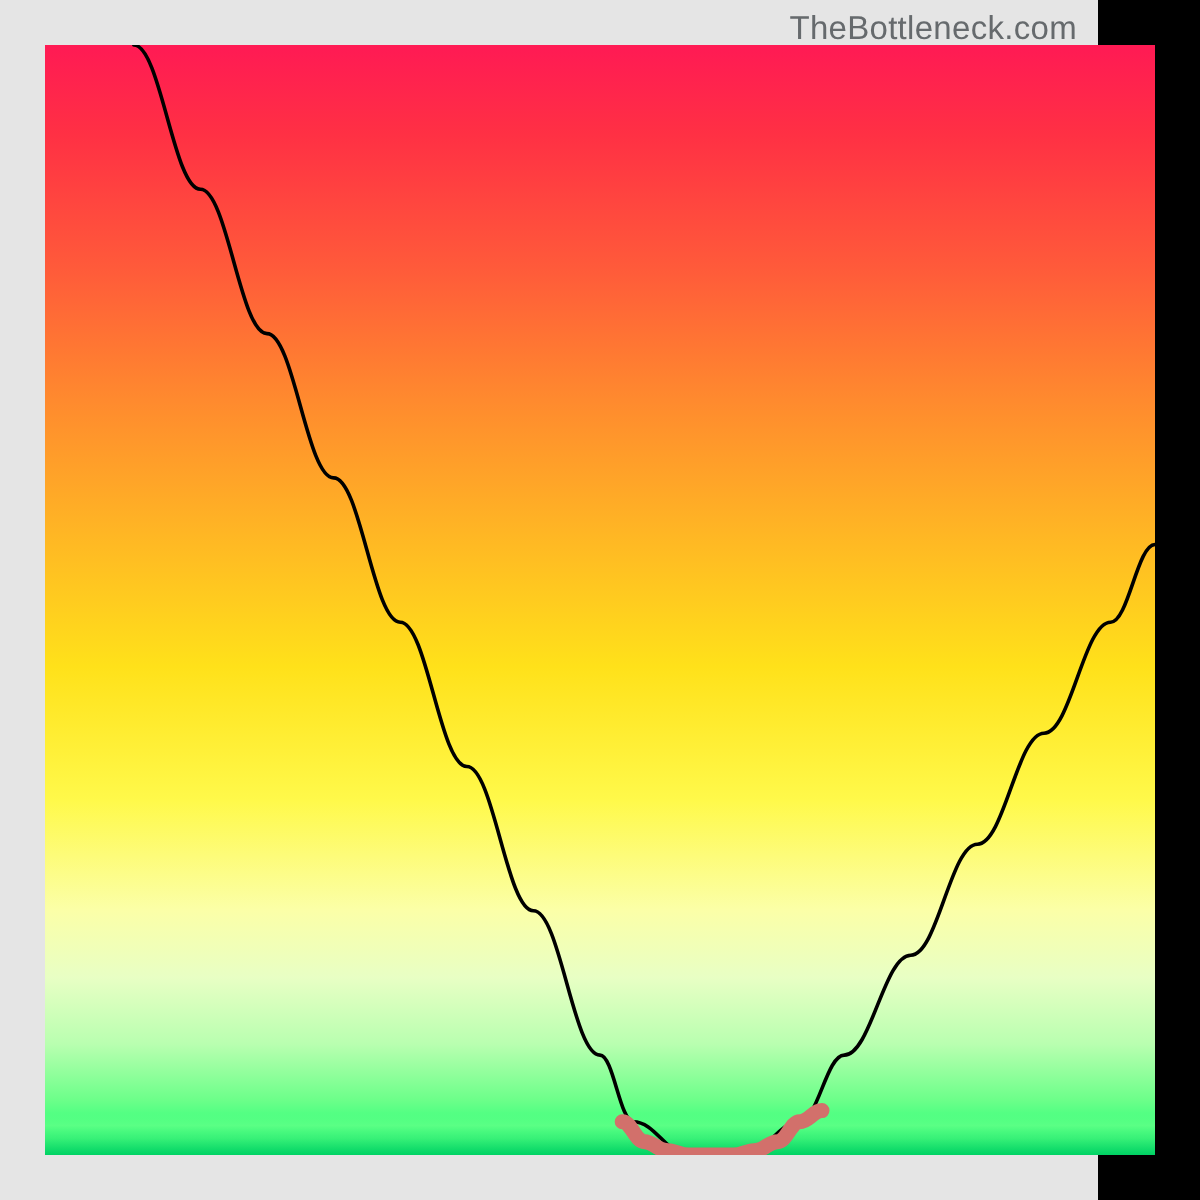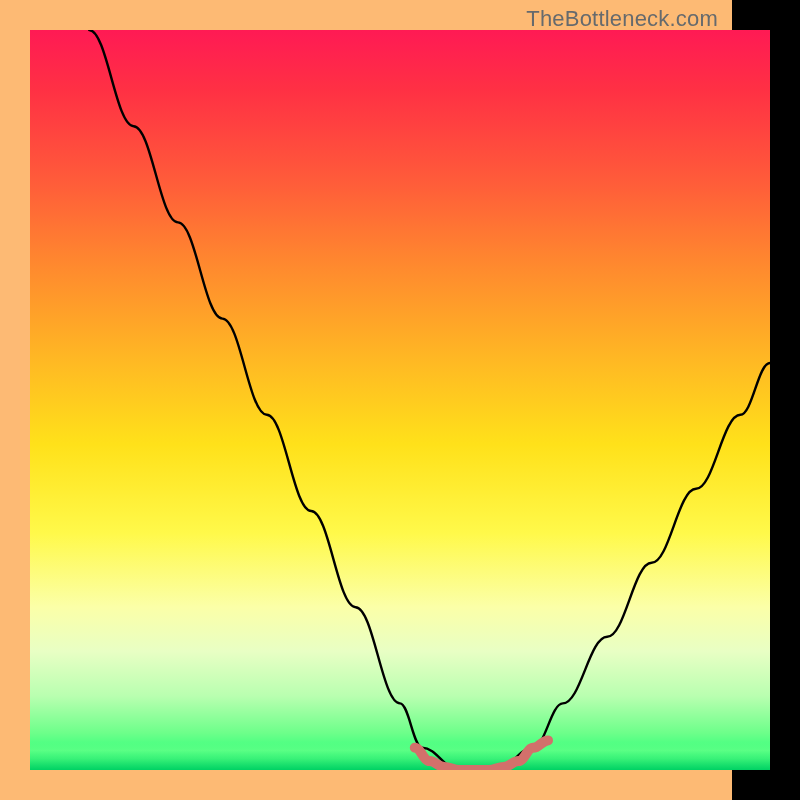--- a/index.html
+++ b/index.html
@@ -8,21 +8,21 @@
     width: 800px;
     height: 800px;
     background: #000;
     font-family: Arial, Helvetica, sans-serif;
     overflow: hidden;
   }
   .frame {
     position: relative;
     width: 732px;
     height: 800px;
-    background: #fdba74;
+    background: #e5e5e5;
   }
   .watermark {
     position: absolute;
     top: 6px;
     right: 14px;
     color: #666a6d;
     font-size: 22px;
     font-weight: 500;
     letter-spacing: 0.2px;
     user-select: none;

